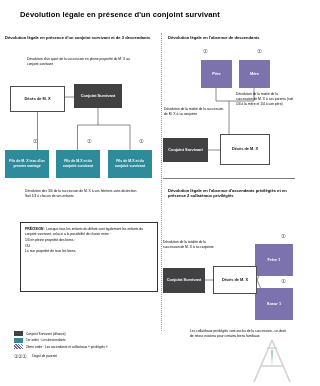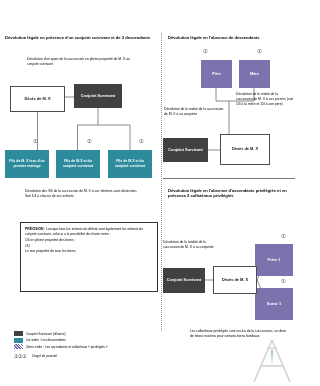--- a/index.html
+++ b/index.html
@@ -54,20 +54,21 @@
       <line x1="216" y1="101" x2="254" y2="101"></line>
       <line x1="229" y1="101" x2="229" y2="134"></line>
       <line x1="208" y1="150" x2="220" y2="150"></line>
 
       <line x1="205" y1="280" x2="213" y2="280"></line>
       <line x1="257" y1="280" x2="266" y2="262"></line>
       <line x1="257" y1="280" x2="266" y2="300"></line>
     </g>
   </svg>
 
+  <div class="abs title">Dévolution légale en présence d'un conjoint survivant</div>
 
   <div class="abs vsep"></div>
 
   <div class="abs sec-head" style="left:5px;top:35px;width:150px;">Dévolution légale en présence d'un conjoint survivant et de 3 descendants</div>
 
   <div class="abs body-txt" style="left:27px;top:57px;width:112px;">Dévolution d'un quart de la succession en pleine propriété de M. X au conjoint survivant</div>
 
   <div class="abs box box-white" style="left:10px;top:86px;width:55px;height:26px;">Décès de M. X</div>
 
   <div class="abs box box-dark" style="left:74px;top:84px;width:48px;height:24px;">Conjoint Survivant</div>

